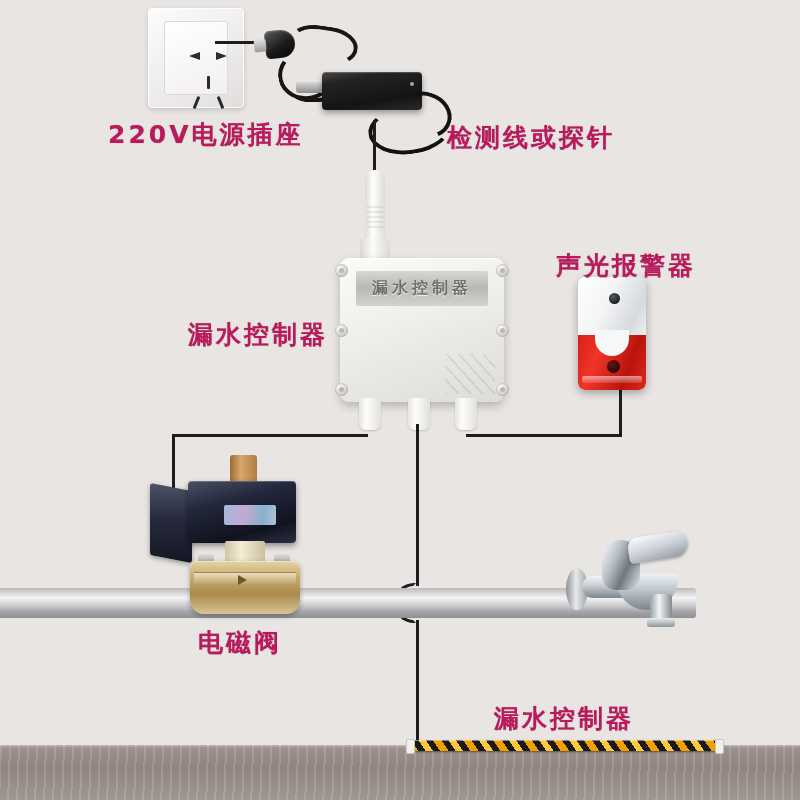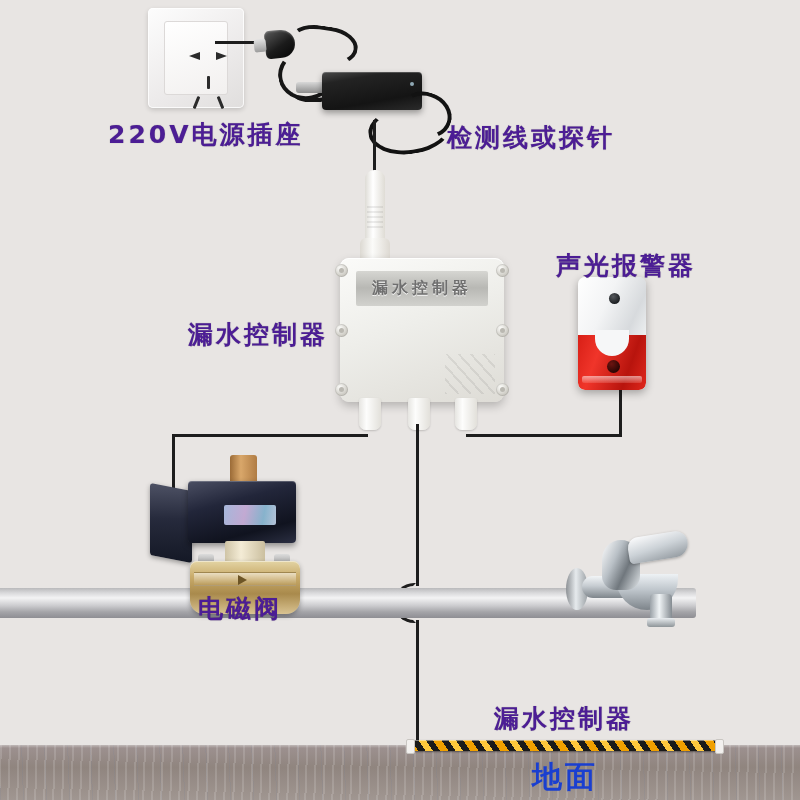--- a/index.html
+++ b/index.html
@@ -11,21 +11,21 @@
   #stage {
     position: relative;
     width: 800px; height: 800px;
     background: #e8e5e3;
     overflow: hidden;
   }
 
   
   .cnlabel {
     position: absolute;
-    color: #4c1d95;
+    color: #be185d;
     font-weight: 700;
     letter-spacing: 3px;
     white-space: nowrap;
     font-family: "DejaVu Sans", "Liberation Sans", sans-serif;
     text-shadow: 0 0 1px rgba(0,0,0,.35);
   }
 
   
   #floor {
     position: absolute; left: 0; bottom: 0;
@@ -485,19 +485,18 @@
   </div>
 
   <div class="cnlabel" style="left:108px; top:118px; font-size:25px;">220V电源插座</div>
 
   <div class="cnlabel" style="left:447px; top:121px; font-size:25px;">检测线或探针</div>
 
   <div class="cnlabel" style="left:556px; top:249px; font-size:25px;">声光报警器</div>
 
   <div class="cnlabel" style="left:188px; top:318px; font-size:25px;">漏水控制器</div>
 
-  <div class="cnlabel" style="left:198px; top:592px; font-size:25px;">电磁阀</div>
+  <div class="cnlabel" style="left:198px; top:626px; font-size:25px;">电磁阀</div>
 
   <div class="cnlabel" style="left:494px; top:702px; font-size:25px;">漏水控制器</div>
 
-  <div class="cnlabel" style="left:532px; top:757px; font-size:30px; color:#1a3fd0; text-shadow:none;">地面</div>
 
 </div>
 
 </body></html>

